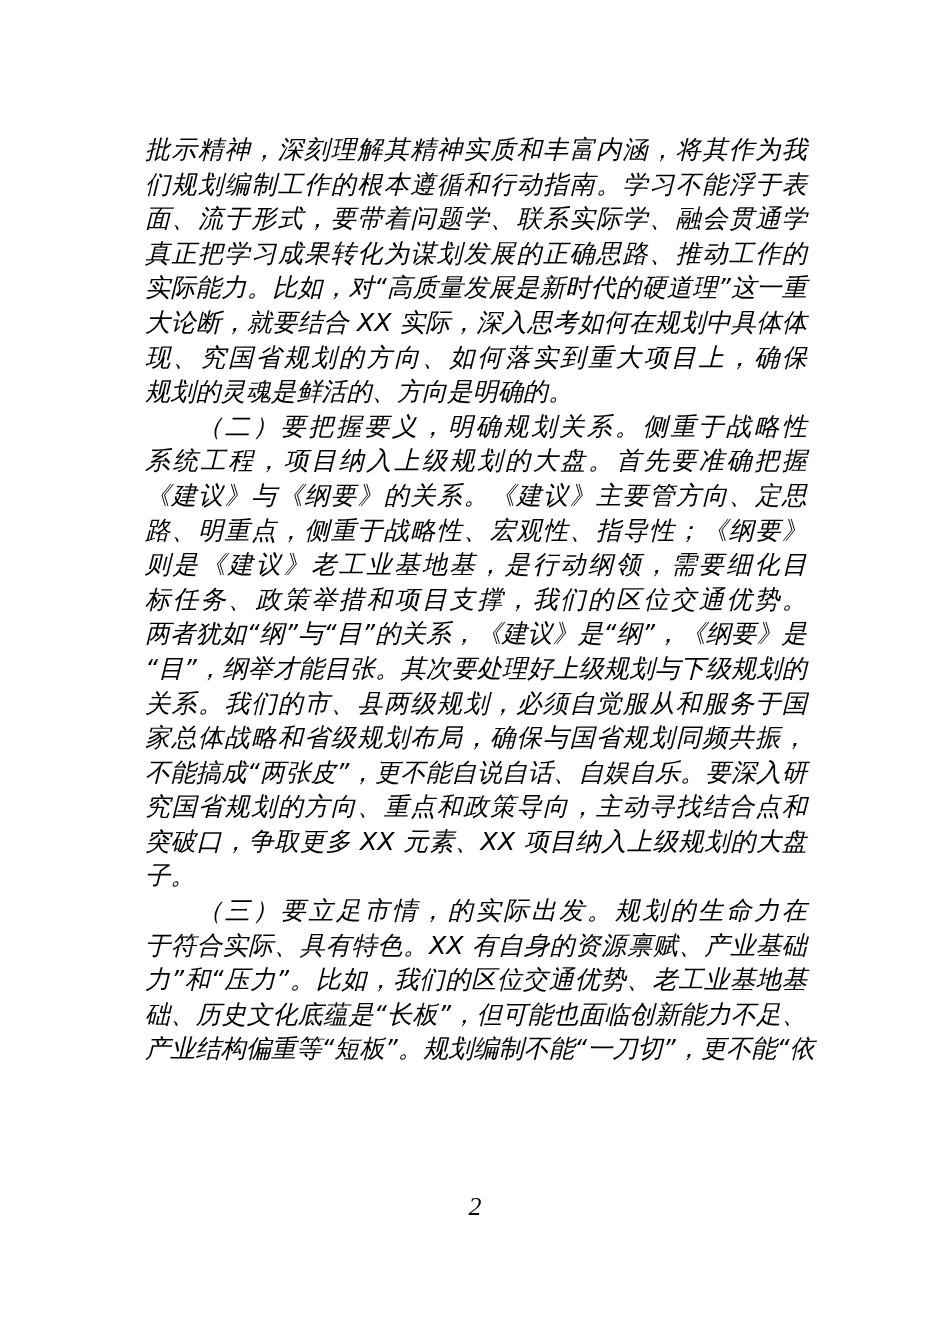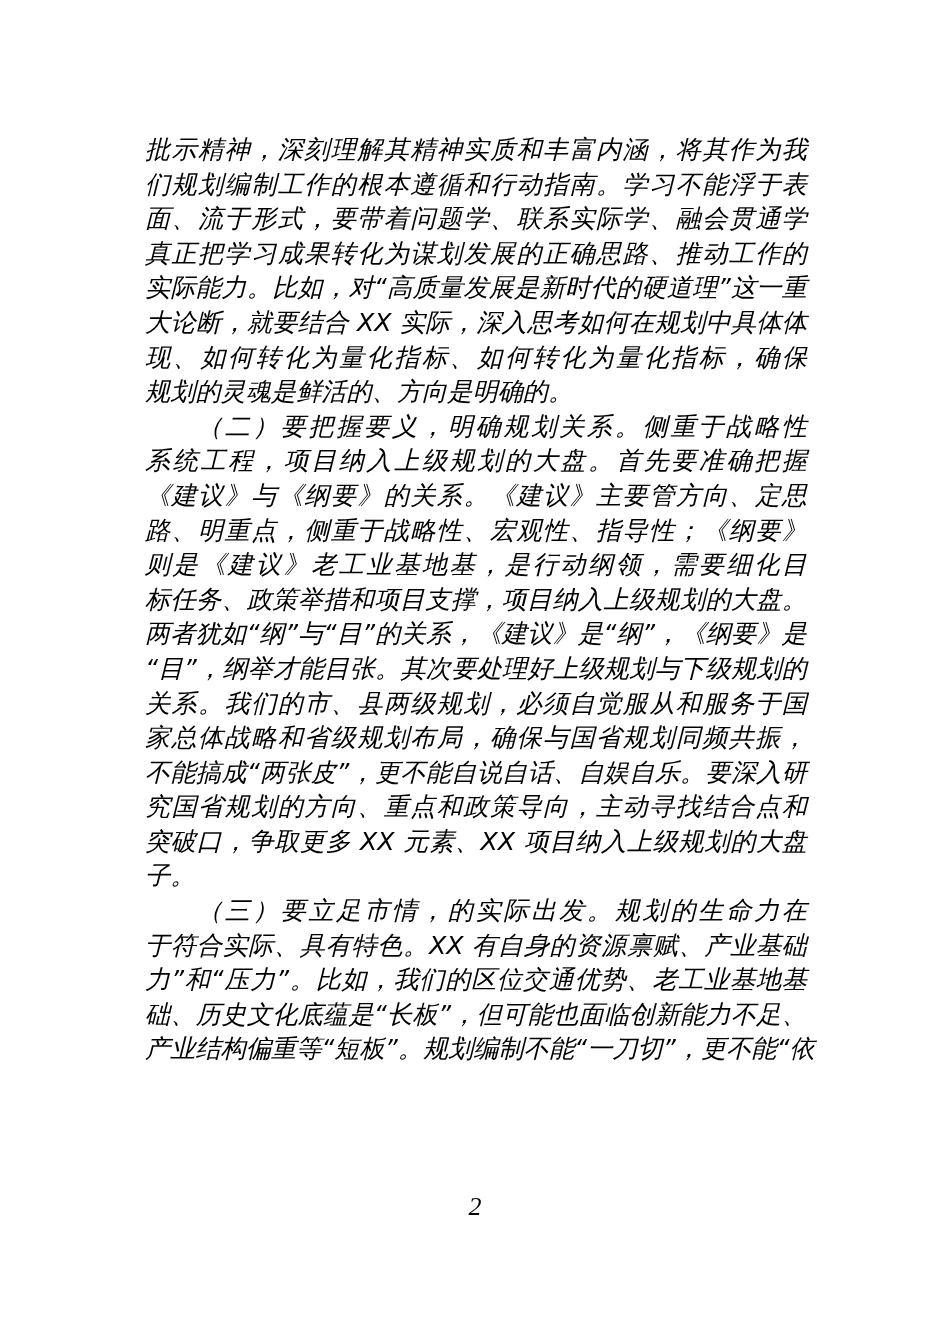--- a/index.html
+++ b/index.html
@@ -22,28 +22,28 @@
 <body>
 
 <div class="page">
   <div class="body-text" id="body-text">
       <span class="line">批示精神，深刻理解其精神实质和丰富内涵，将其作为我</span>
       <span class="line">们规划编制工作的根本遵循和行动指南。学习不能浮于表</span>
       <span class="line">面、流于形式，要带着问题学、联系实际学、融会贯通学</span>
       <span class="line">真正把学习成果转化为谋划发展的正确思路、推动工作的</span>
       <span class="line">实际能力。比如，对“高质量发展是新时代的硬道理”这一重</span>
       <span class="line">大论断，就要结合 XX 实际，深入思考如何在规划中具体体</span>
-      <span class="line">现、如何转化为量化指标、如何转化为量化指标，确保</span>
+      <span class="line">现、究国省规划的方向、如何落实到重大项目上，确保</span>
       <span class="line last">规划的灵魂是鲜活的、方向是明确的。</span>
       <span class="line indent">（二）要把握要义，明确规划关系。侧重于战略性</span>
       <span class="line">系统工程，项目纳入上级规划的大盘。首先要准确把握</span>
       <span class="line">《建议》与《纲要》的关系。《建议》主要管方向、定思</span>
       <span class="line">路、明重点，侧重于战略性、宏观性、指导性；《纲要》</span>
       <span class="line">则是《建议》老工业基地基，是行动纲领，需要细化目</span>
-      <span class="line">标任务、政策举措和项目支撑，项目纳入上级规划的大盘。</span>
+      <span class="line">标任务、政策举措和项目支撑，我们的区位交通优势。</span>
       <span class="line">两者犹如“纲”与“目”的关系，《建议》是“纲”，《纲要》是</span>
       <span class="line">“目”，纲举才能目张。其次要处理好上级规划与下级规划的</span>
       <span class="line">关系。我们的市、县两级规划，必须自觉服从和服务于国</span>
       <span class="line">家总体战略和省级规划布局，确保与国省规划同频共振，</span>
       <span class="line">不能搞成“两张皮”，更不能自说自话、自娱自乐。要深入研</span>
       <span class="line">究国省规划的方向、重点和政策导向，主动寻找结合点和</span>
       <span class="line">突破口，争取更多 XX 元素、XX 项目纳入上级规划的大盘</span>
       <span class="line last">子。</span>
       <span class="line indent">（三）要立足市情，的实际出发。规划的生命力在</span>
       <span class="line">于符合实际、具有特色。XX 有自身的资源禀赋、产业基础</span>

